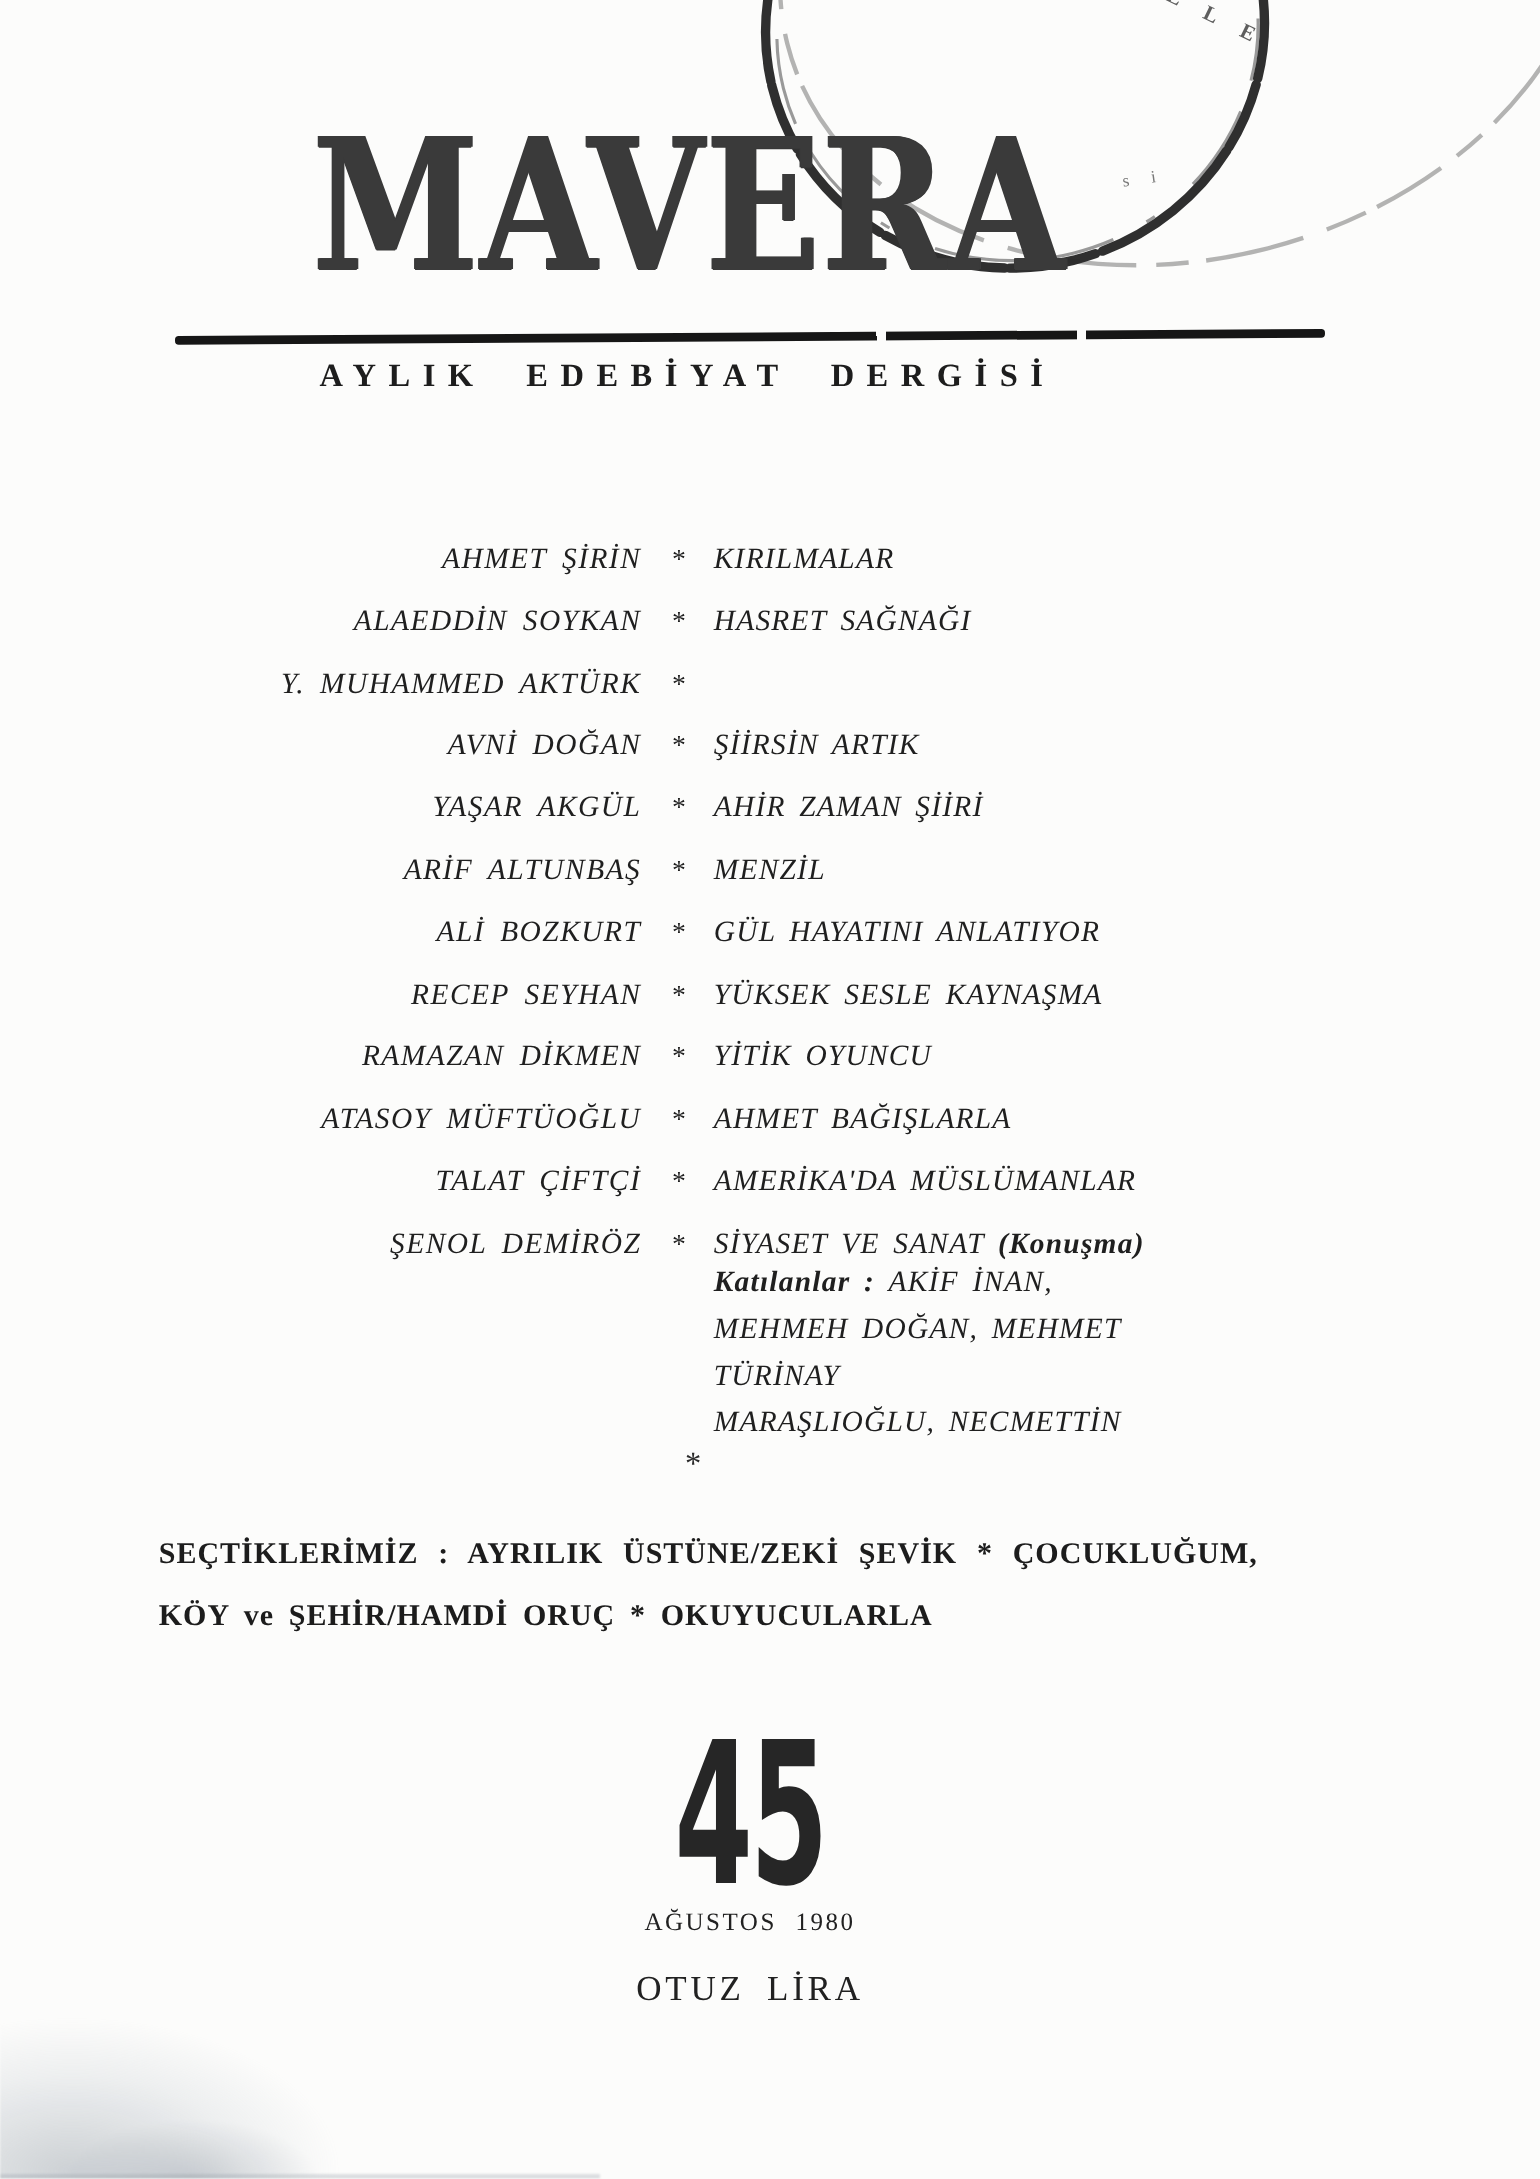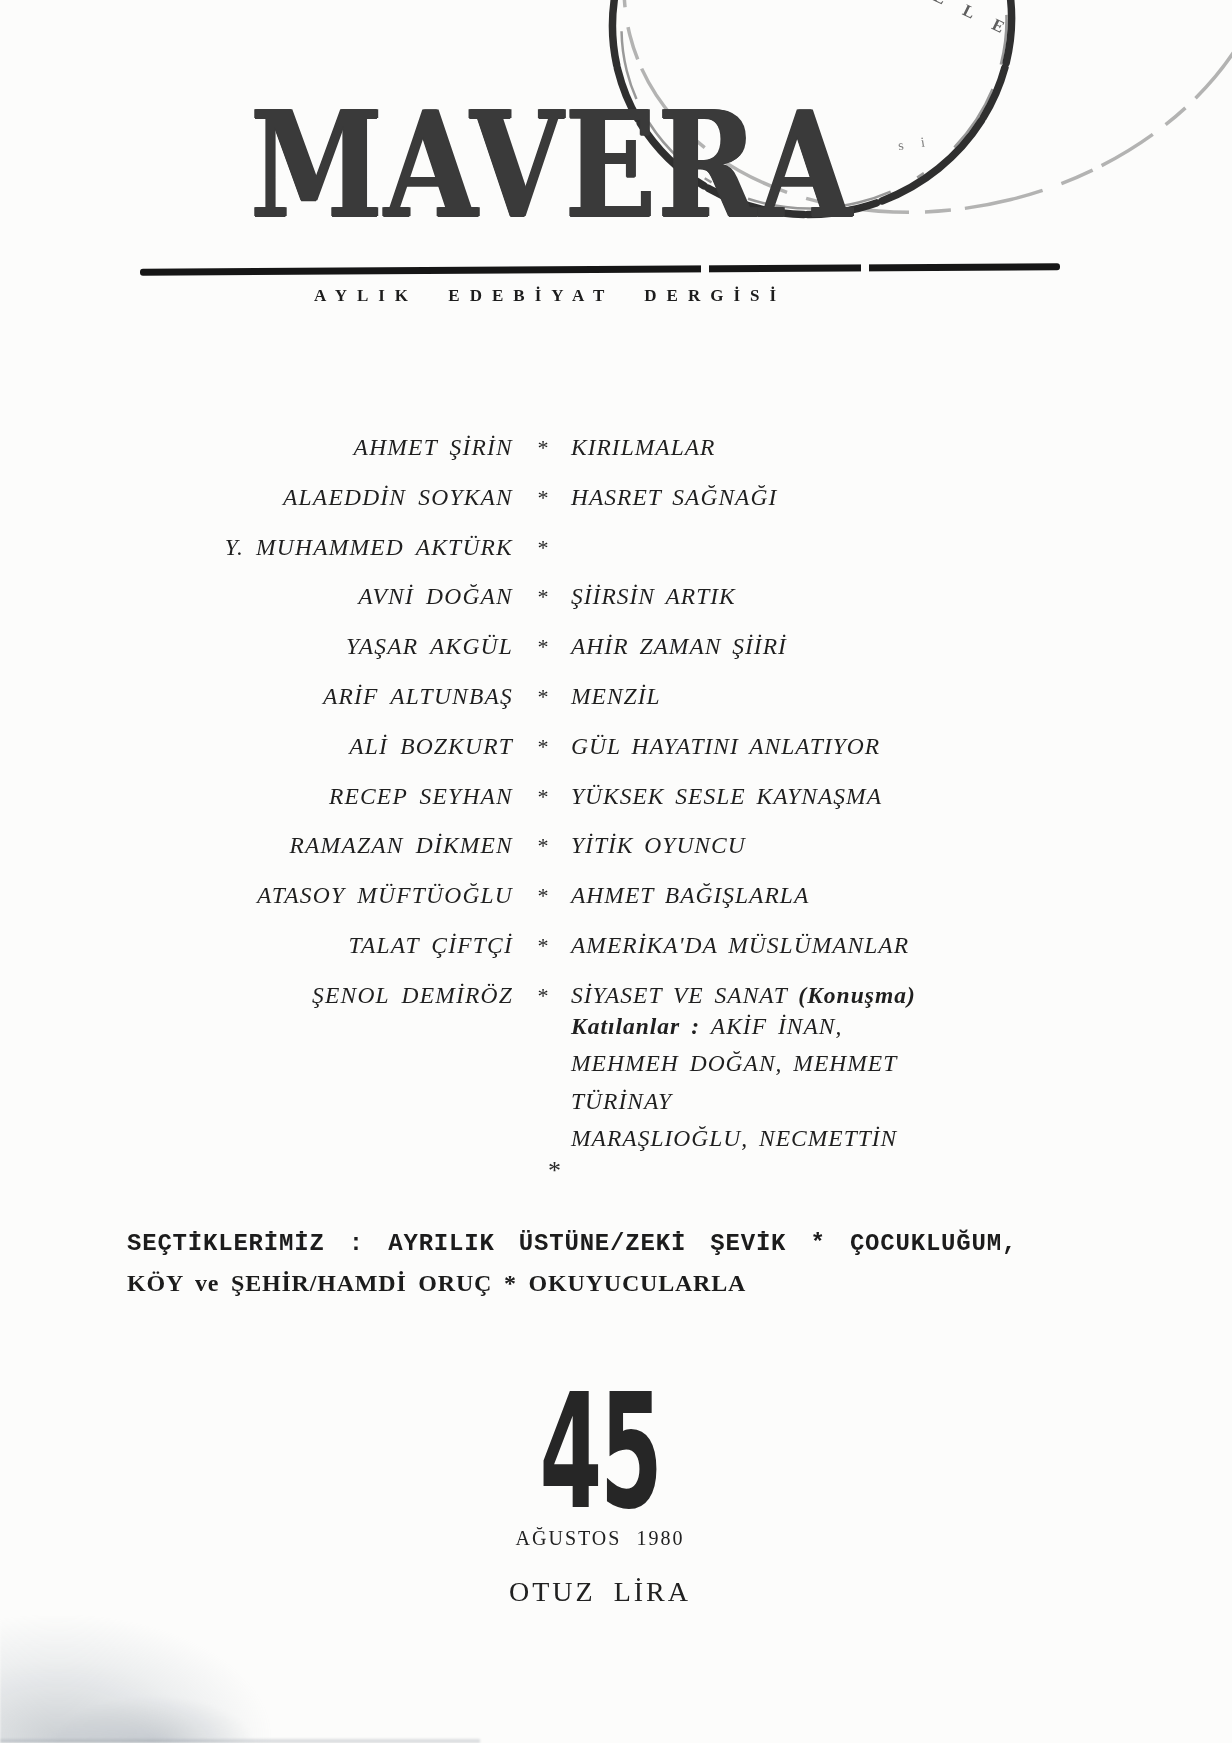--- a/index.html
+++ b/index.html
@@ -22,21 +22,21 @@
   .rule{
     position:absolute;left:140px;top:266px;width:920px;height:7px;
     transform:rotate(-0.35deg);border-radius:3px;
     background:linear-gradient(90deg,
       #161616 0 61%, rgba(0,0,0,0) 61% 61.8%,
       #161616 61.8% 78.4%, rgba(0,0,0,0) 78.4% 79.2%,
       #161616 79.2% 100%);
   }
   .tagline{
     position:absolute;left:150px;top:286px;width:800px;text-align:center;
-    font-size:17px;font-weight:bold;letter-spacing:10px;word-spacing:16px;
+    font-size:26px;font-weight:bold;letter-spacing:10px;word-spacing:16px;
     color:#1d1d1d;white-space:nowrap;
   }
 
   
   .stamp{position:absolute;left:560px;top:0;width:672px;height:260px;}
   .stamp-frag{
     position:absolute;font-family:"Liberation Serif", serif;color:#222;
     white-space:nowrap;
   }
   .frag1{left:930px;top:4px;transform:rotate(26deg);font-size:17px;font-weight:bold;letter-spacing:9px;opacity:.72;}
@@ -48,21 +48,21 @@
   .toc-author{width:513px;text-align:right;letter-spacing:1.2px;word-spacing:5px;white-space:nowrap;}
   .toc-star{width:58px;text-align:center;font-size:22px;}
   .toc-title{flex:1;max-width:620px;letter-spacing:1px;word-spacing:4px;}
   .toc-title-line{line-height:26px;}
   .toc-extra-line{line-height:37.5px;letter-spacing:1px;word-spacing:4px;}
   .toc .b{font-weight:bold;}
 
   
   .star-sep{position:absolute;left:548px;top:1156px;font-size:26px;color:#2a2a2a;}
   .selections{position:absolute;left:127px;top:1230px;width:960px;font-weight:bold;font-size:24px;color:#1c1c1c;}
-  .sel-line1{letter-spacing:0.8px;word-spacing:9px;margin-bottom:13px;white-space:nowrap;font-family:Liberation Mono, monospace;}
+  .sel-line1{letter-spacing:0.8px;word-spacing:9px;margin-bottom:23px;white-space:nowrap;}
   .sel-line2{letter-spacing:0.8px;word-spacing:5px;white-space:nowrap;}
 
   
   .footer{position:absolute;left:0;top:1373px;width:1200px;text-align:center;}
   .issue-number{
     display:inline-block;
     font-family:"DejaVu Sans", sans-serif;font-weight:bold;
     font-size:158px;line-height:1.0;letter-spacing:-4px;color:#262626;
     transform:scaleX(0.57);transform-origin:center top;
   }

